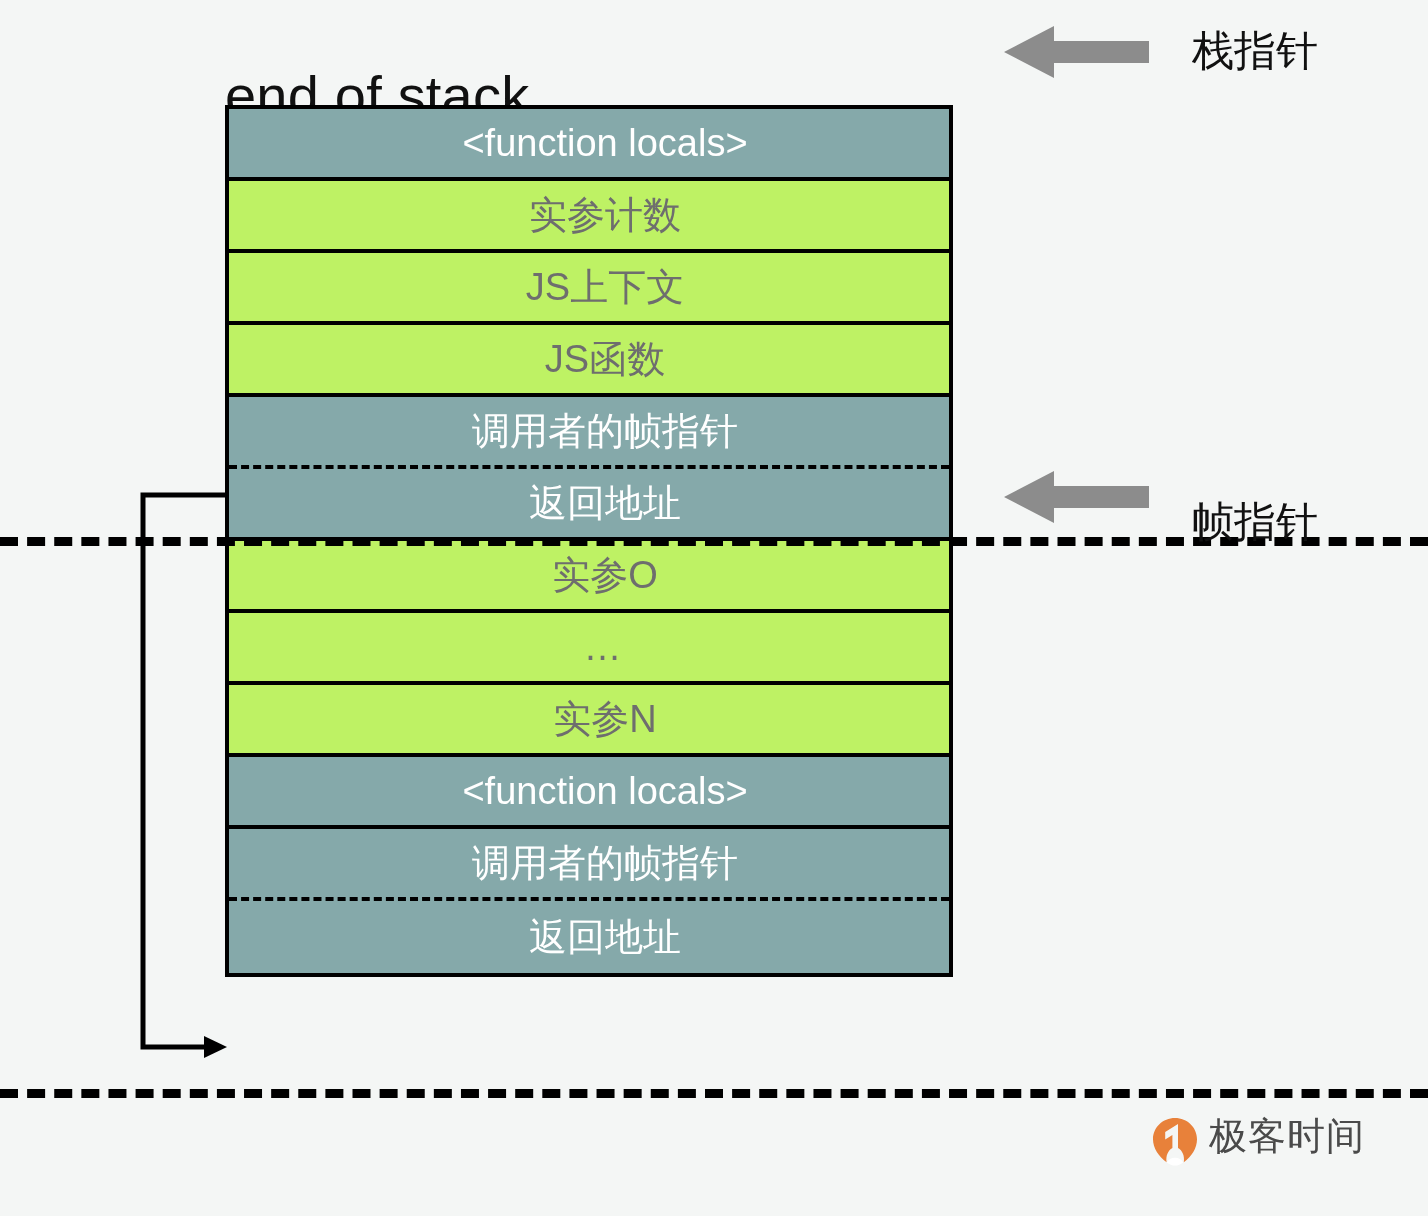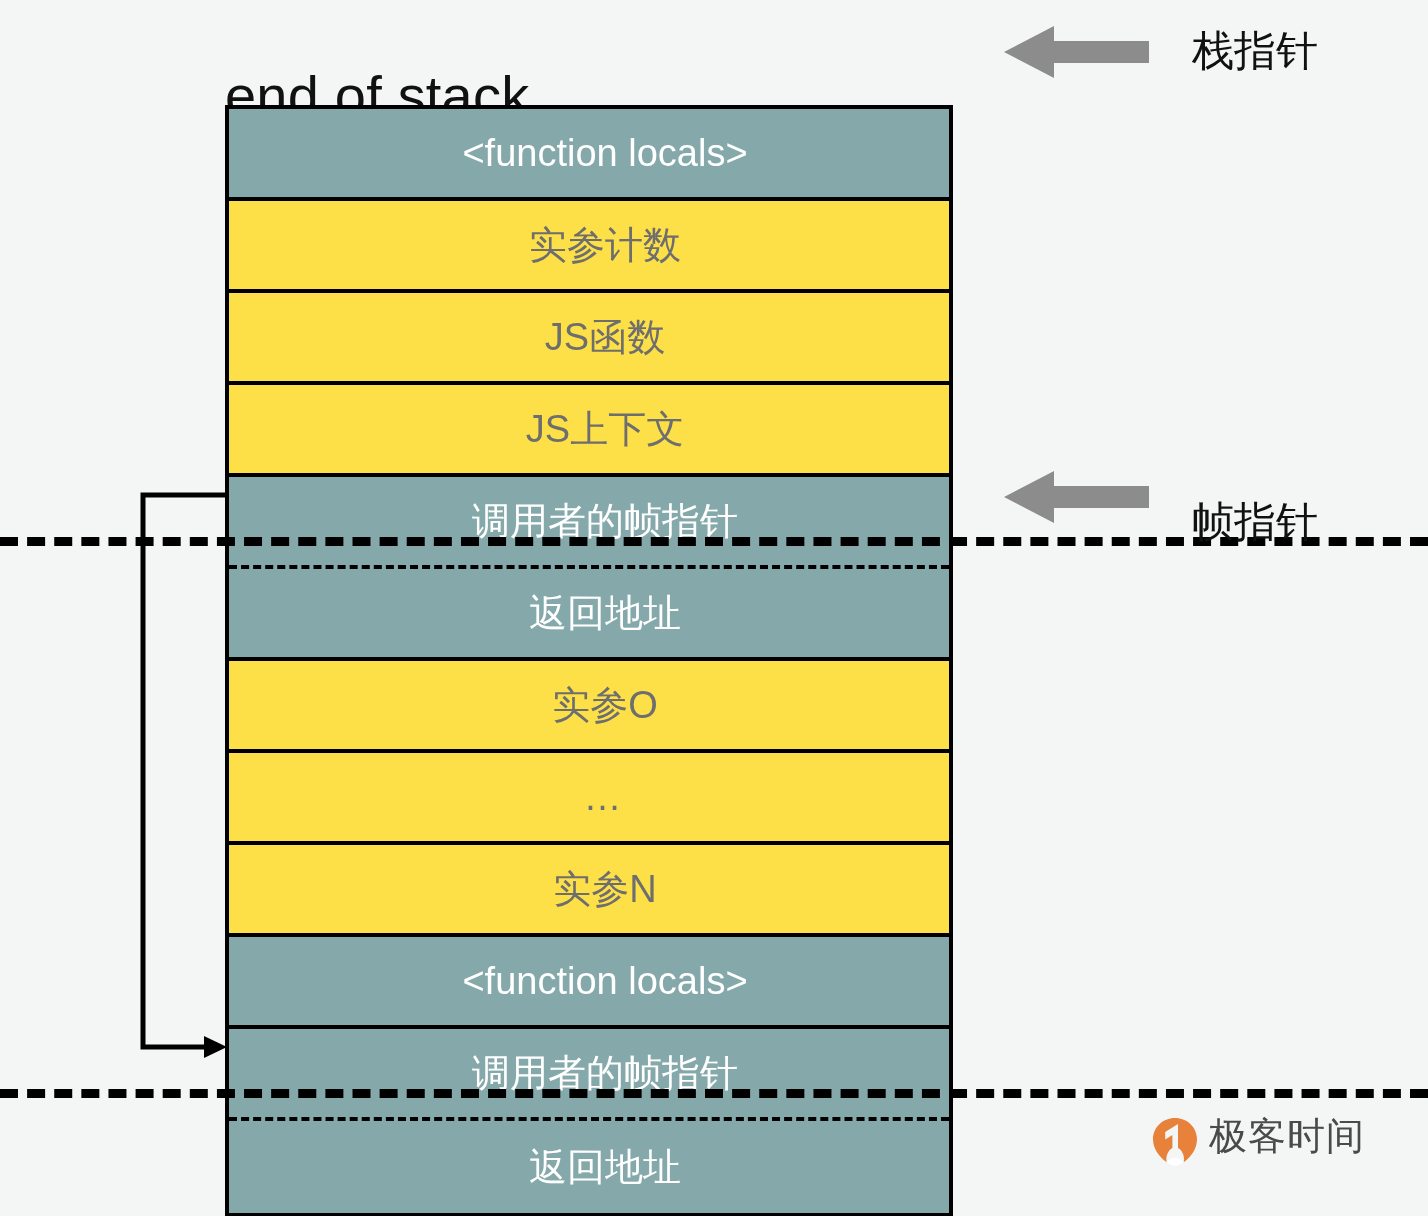--- a/index.html
+++ b/index.html
@@ -40,39 +40,39 @@
   .stack-box {
     position: absolute;
     left: 225px;
     top: 105px;
     width: 728px;
     border: 4px solid #000000;
     box-sizing: border-box;
     background: #d5d5d5;
   }
   .stack-row {
-    height: 92px;
+    height: 72px;
     box-sizing: border-box;
     display: flex;
     align-items: center;
     justify-content: center;
     border-bottom: 4px solid #000000;
     font-size: 38px;
     position: relative;
     padding-left: 32px;
   }
   .stack-row:last-child {
     border-bottom: none;
   }
   .stack-row.teal {
     background: #85a9aa;
     color: #ffffff;
   }
   .stack-row.gray {
-    background: #fde047;
+    background: #bef264;
     color: #6e6e6e;
   }
   .stack-row.dashed-bottom {
     border-bottom: 4px dashed #000000;
   }
   .row-label {
     white-space: nowrap;
     line-height: 1;
   }
   .row-label.ellipsis {
@@ -146,24 +146,24 @@
   <div class="end-of-stack">end of stack</div>
 
   <div class="stack-box" id="stack-box">
       <div class="stack-row teal">
         <span class="row-label">&lt;function locals&gt;</span>
       </div>
       <div class="stack-row gray">
         <span class="row-label">实参计数</span>
       </div>
       <div class="stack-row gray">
+        <span class="row-label">JS上下文</span>
+      </div>
+      <div class="stack-row gray">
         <span class="row-label">JS函数</span>
-      </div>
-      <div class="stack-row gray">
-        <span class="row-label">JS上下文</span>
       </div>
       <div class="stack-row teal dashed-bottom">
         <span class="row-label">调用者的帧指针</span>
       </div>
       <div class="stack-row teal">
         <span class="row-label">返回地址</span>
       </div>
       <div class="stack-row gray">
         <span class="row-label">实参O</span>
       </div>

